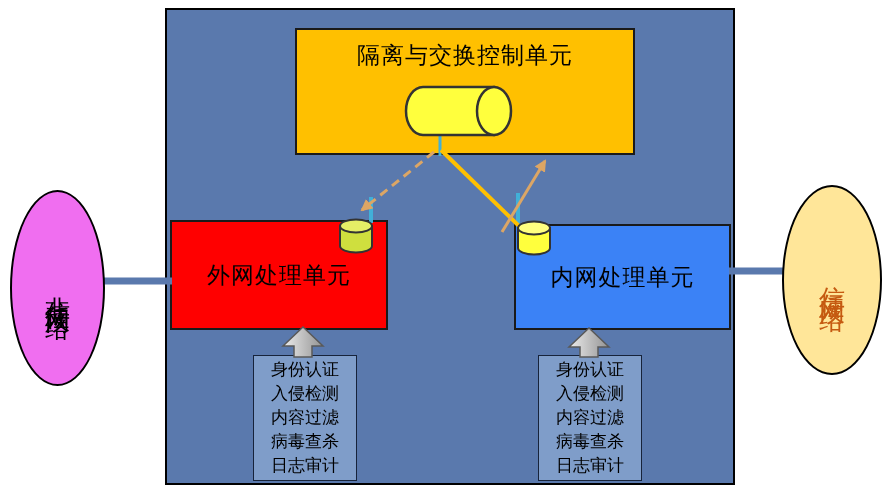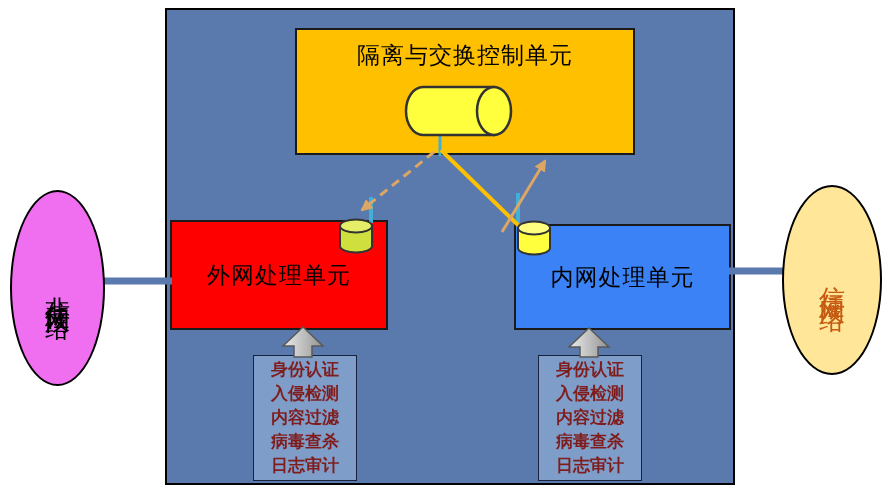--- a/index.html
+++ b/index.html
@@ -20,21 +20,21 @@
   .control-label{margin-top:10px;font-size:23px;color:#000;letter-spacing:1px;}
   .unit-box{
     display:flex;align-items:center;justify-content:center;
     font-size:23px;color:#000;letter-spacing:1px;
     border:2px solid #1a1a1a;
   }
   .external-box{left:170px;top:220px;width:218px;height:110px;background:#ff0000;}
   .internal-box{left:514px;top:224px;width:217px;height:106px;background:#3b82f6;}
   .func-box{
     width:104px;height:126px;background:#7f9dc9;border:1px solid #17233a;
-    text-align:center;font-size:17px;line-height:24px;color:#7f1d1d;padding-top:2px;font-weight:bold;
+    text-align:center;font-size:17px;line-height:24px;color:#000000;padding-top:2px;
   }
   .func-left{left:253px;top:355px;}
   .func-right{left:538px;top:355px;}
   .net-ellipse{
     border-radius:50%;border:2px solid #000;
     display:flex;align-items:center;justify-content:center;
   }
   .net-ellipse span{
     writing-mode:vertical-rl;text-orientation:upright;
   }

